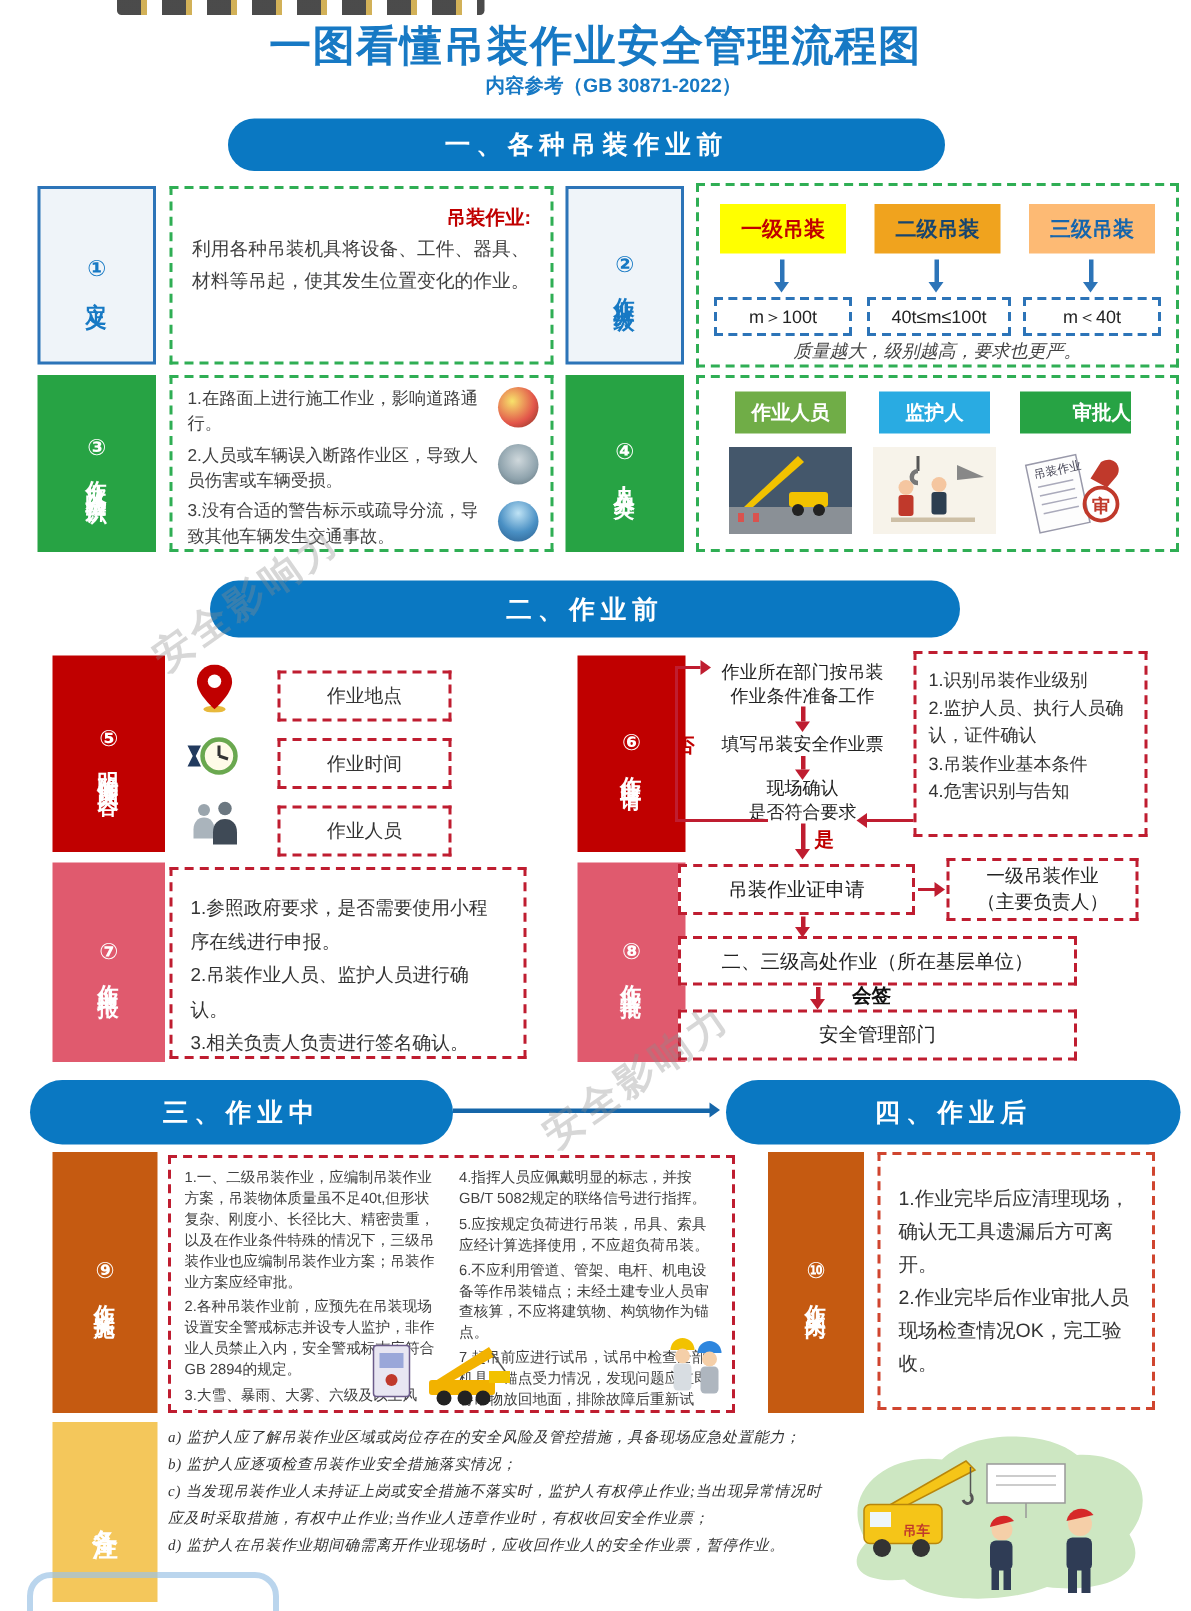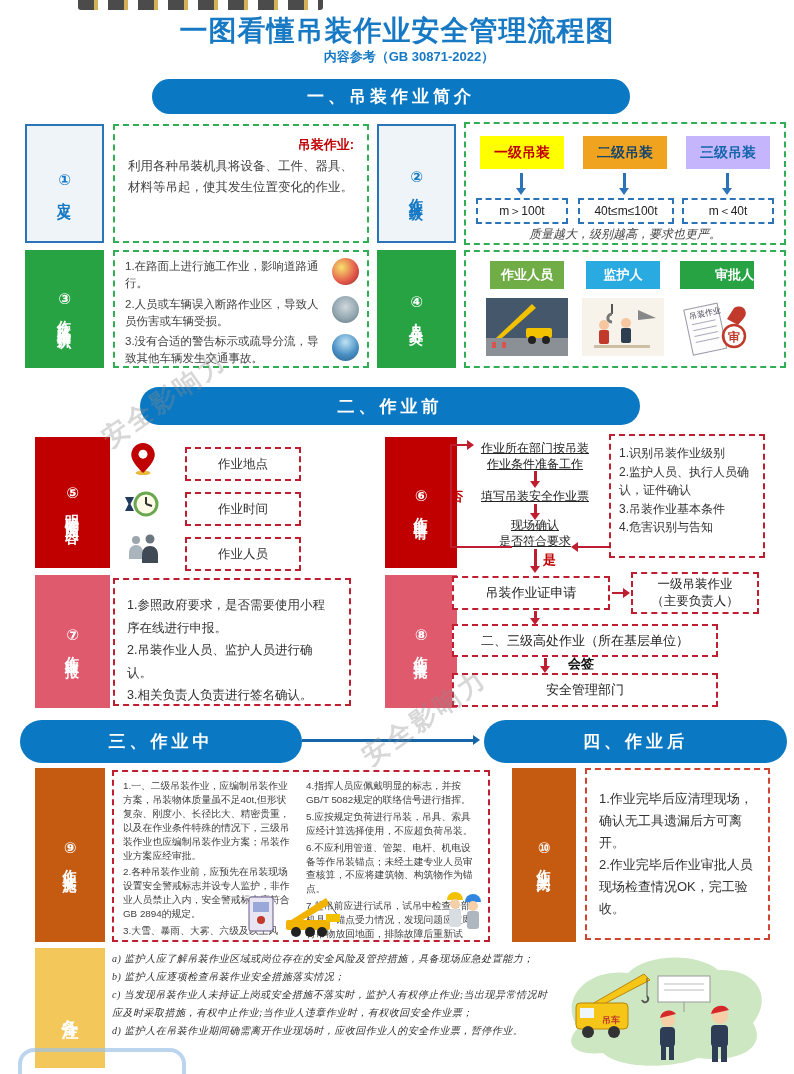--- a/index.html
+++ b/index.html
@@ -18,21 +18,21 @@
   .green-label{background:#27a344;color:#fff;}
   .red-label{background:#c00000;color:#fff;}
   .pink-label{background:#e05a6e;color:#fff;}
   .orange-label{background:#c55a11;color:#fff;}
   .yellow-label{background:#f4c75b;color:#fff;}
   
   .dashg{position:absolute;border:2px dashed #2fae54;background:#fff;box-sizing:border-box;}
   .dashr{position:absolute;border:2px dashed #bf1d30;background:#fff;box-sizing:border-box;}
   .dashb{position:absolute;border:2px dashed #2c74b8;background:#fff;box-sizing:border-box;}
   .chip{position:absolute;display:flex;align-items:center;justify-content:center;font-weight:bold;box-sizing:border-box;}
-  .flowtxt{position:absolute;text-align:center;font-size:12px;color:#222;line-height:1.35;text-decoration:underline;}
+  .flowtxt{position:absolute;text-align:center;font-size:12px;color:#222;line-height:1.35;}
   
   .stem{position:absolute;background:#bf1d30;}
   .headd{position:absolute;width:0;height:0;border-left:5px solid transparent;border-right:5px solid transparent;border-top:7px solid #bf1d30;}
   .headr{position:absolute;width:0;height:0;border-top:5px solid transparent;border-bottom:5px solid transparent;border-left:7px solid #bf1d30;}
   .headl{position:absolute;width:0;height:0;border-top:5px solid transparent;border-bottom:5px solid transparent;border-right:7px solid #bf1d30;}
   .bstem{background:#2c74b8;}
   .bheadd{border-top-color:#2c74b8;}
   .bluestem{background:#1566a9;}
   .bheadr{border-left-color:#1566a9;}
   .yn{position:absolute;color:#c00000;font-weight:bold;font-size:13px;}
@@ -51,21 +51,21 @@
   <div class="abs" style="left:78px;top:0;width:245px;height:10px;opacity:.85;border-radius:0 0 3px 3px;
               background:repeating-linear-gradient(90deg,#2b2b2b 0 16px,#caa33a 16px 20px,rgba(0,0,0,0) 20px 30px);"></div>
 
   <div class="wm" style="left:92px;top:382px;">安全影响力</div>
   <div class="wm" style="left:352px;top:700px;">安全影响力</div>
 
   <div class="abs" style="left:0;top:12px;width:794px;text-align:center;font-size:28px;font-weight:800;color:#1779c4;letter-spacing:1px;">一图看懂吊装作业安全管理流程图</div>
   <div class="abs" style="left:0;top:48px;width:794px;text-align:center;font-size:13px;font-weight:bold;color:#1779c4;padding-left:12px;">内容参考（GB 30871-2022）</div>
 
   <div class="pill" style="left:152px;top:79px;width:478px;height:35px;">
-    <span>一、吊装作业简介</span>
+    <span>一、各种吊装作业前</span>
   </div>
 
   <div class="lblbox blue-label" style="left:25px;top:124px;width:79px;height:119px;box-sizing:border-box;">
     <span class="num">①</span>
     <span class="vtext">定义</span>
   </div>
   <div class="dashg" style="left:113px;top:124px;width:256px;height:119px;padding:10px 13px;">
     <div style="color:#c00000;font-weight:bold;font-size:13px;margin-bottom:2px;text-align:right;">吊装作业:</div>
     <div class="body12">利用各种吊装机具将设备、工件、器具、材料等吊起，使其发生位置变化的作业。</div>
   </div>
@@ -74,21 +74,21 @@
     <span class="num">②</span>
     <span class="vtext">作业分级</span>
   </div>
   <div class="dashg" style="left:464px;top:122px;width:322px;height:123px;">
     <div class="chip" style="left:14px;top:12px;width:84px;height:33px;background:#ffff00;color:#c00000;font-size:14px;">
       <span>一级吊装</span>
       </div>
     <div class="chip" style="left:117px;top:12px;width:84px;height:33px;background:#f0a31e;color:#17456e;font-size:14px;">
       <span>二级吊装</span>
       </div>
-    <div class="chip" style="left:220px;top:12px;width:84px;height:33px;background:#c4b5fd;color:#1565ad;font-size:14px;">
+    <div class="chip" style="left:220px;top:12px;width:84px;height:33px;background:#fdba74;color:#1565ad;font-size:14px;">
       <span>三级吊装</span>
       </div>
     <div>
         <div class="stem bstem" style="left:54px;top:49px;width:3px;height:15px;"></div>
         <div class="headd bheadd" style="left:50px;top:64px;"></div>
       </div>
     <div>
         <div class="stem bstem" style="left:157px;top:49px;width:3px;height:15px;"></div>
         <div class="headd bheadd" style="left:153px;top:64px;"></div>
       </div>

